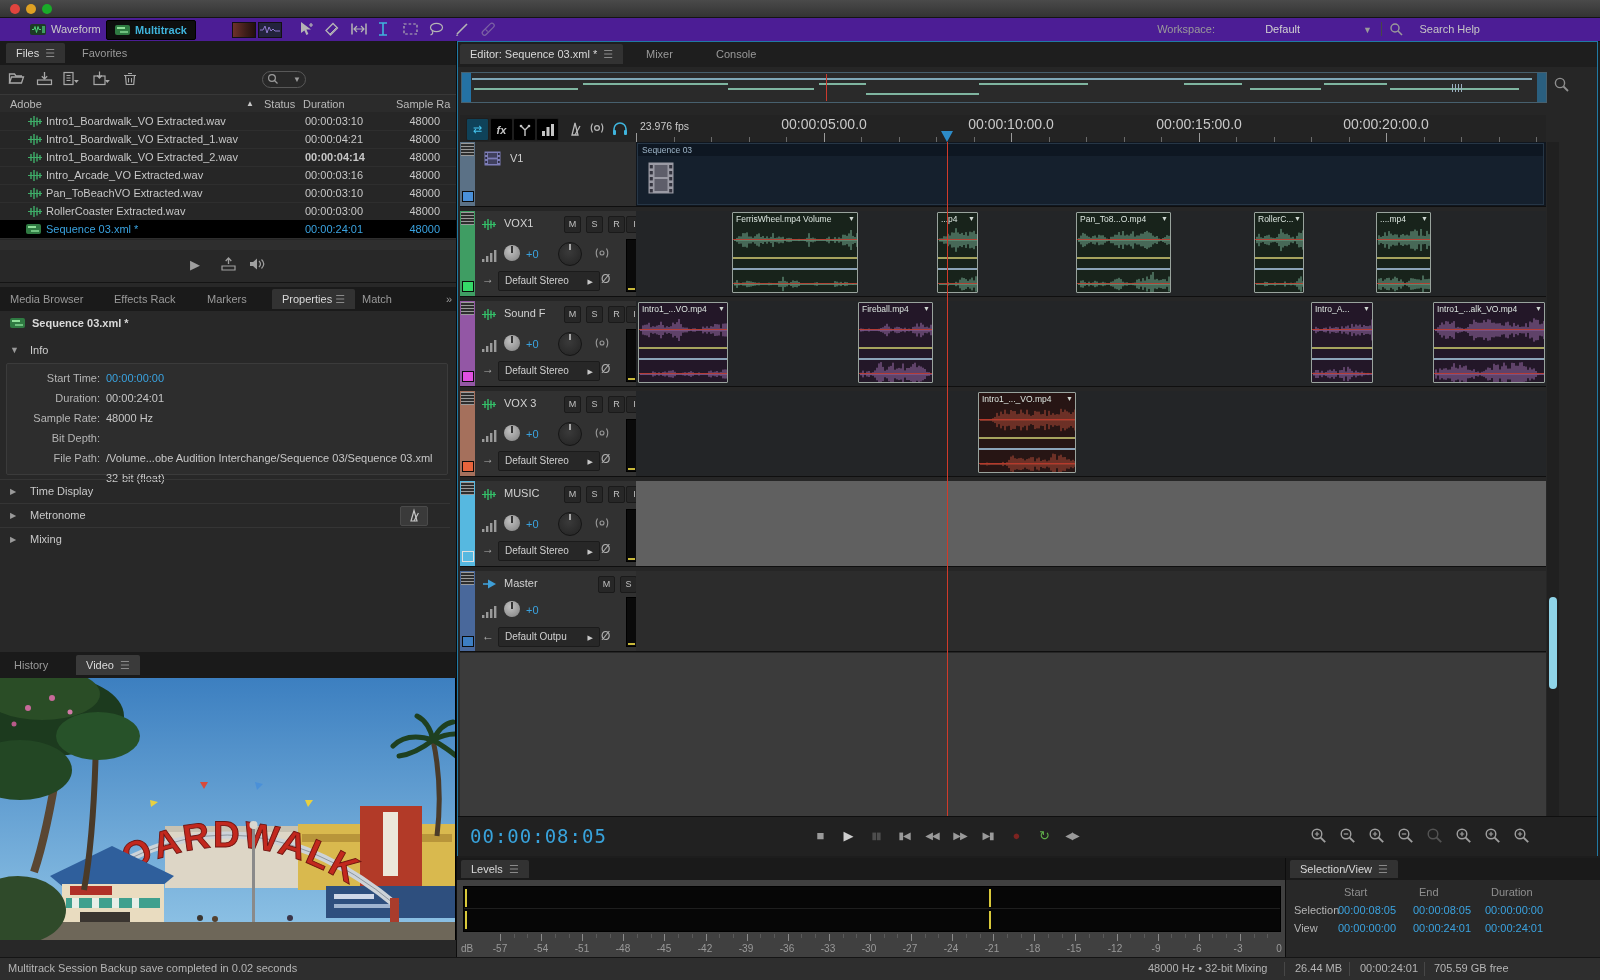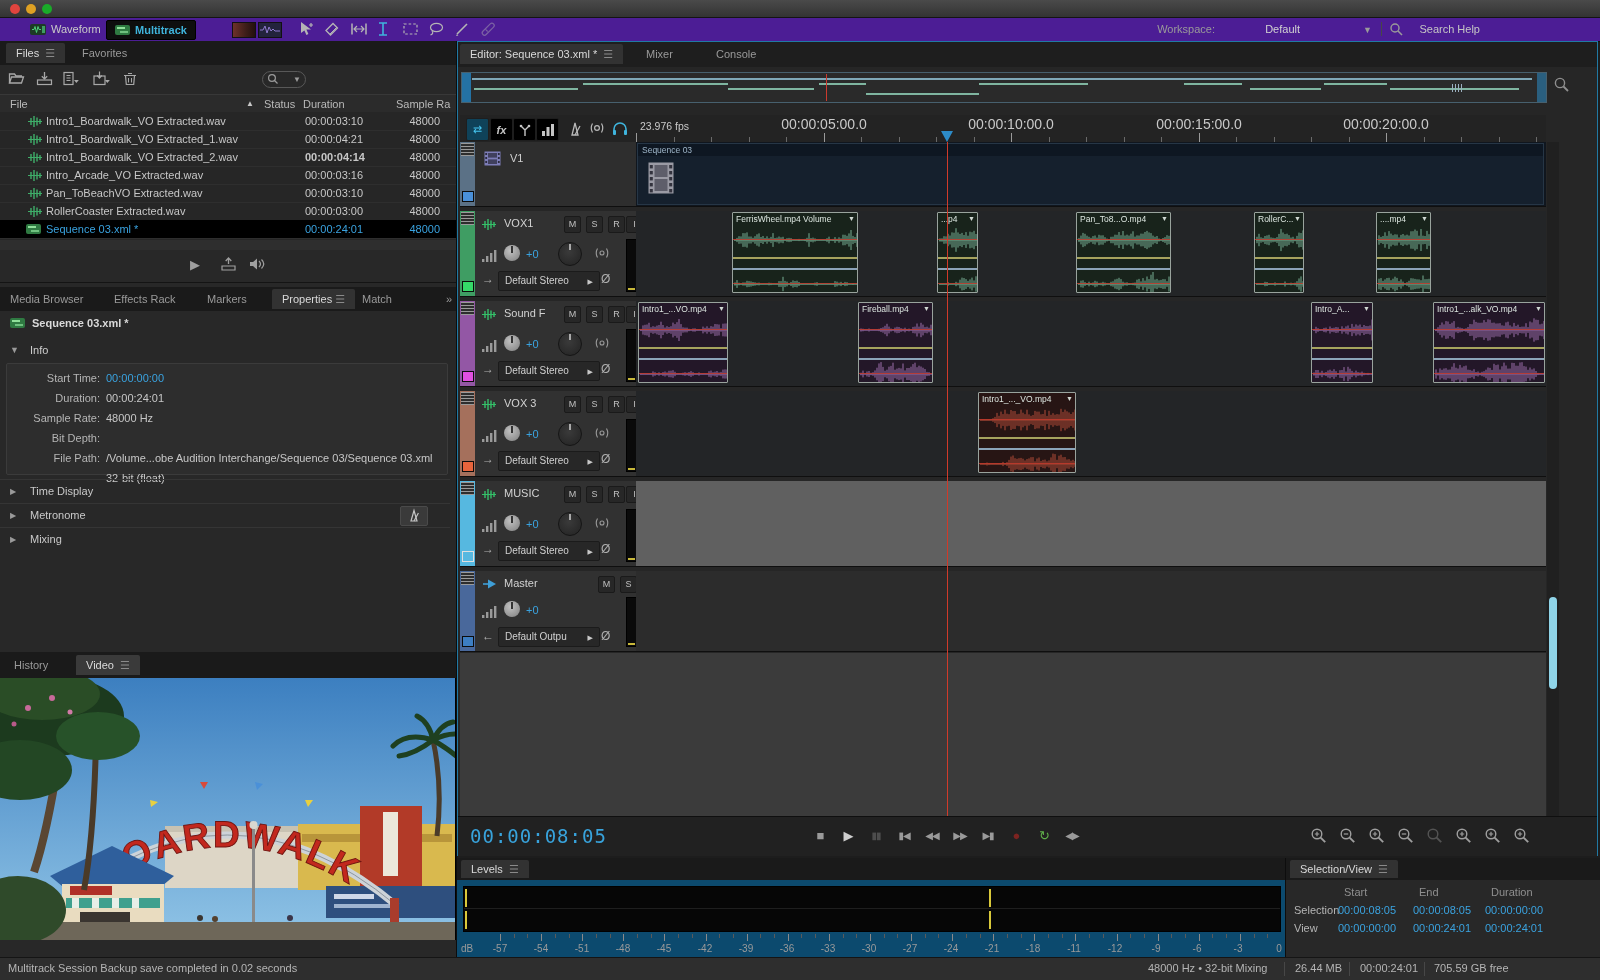--- a/index.html
+++ b/index.html
@@ -199,21 +199,21 @@
       <div class="abs" style="left:262px;top:6px;width:42px;height:15px;border:1px solid #585858;border-radius:9px;">
         <svg width="13" height="13" style="position:absolute;left:4px;top:1px;">
             <circle cx="5" cy="5" r="3.4" stroke="#9a9a9a" fill="none" stroke-width="1.2"></circle>
             <path d="M7.5 7.5l3 3" stroke="#9a9a9a" stroke-width="1.3"></path>
           </svg>
         <span style="position:absolute;right:4px;top:3px;font-size:8px;color:#9a9a9a;">▼</span>
       </div>
     </div>
 
     <div class="colhead" style="left:0;top:53px;width:456px;height:18px;line-height:18px;">
-      <span style="position:absolute;left:10px;">File</span>
+      <span style="position:absolute;left:10px;">Adobe</span>
       <span style="position:absolute;left:246px;font-size:8px;color:#c9c9c9;">▲</span>
       <span style="position:absolute;left:264px;">Status</span>
       <span style="position:absolute;left:303px;">Duration</span>
       <span style="position:absolute;left:396px;">Sample Ra</span>
     </div>
     <div id="file-rows" class="abs" style="left:0;top:71px;width:456px;height:128px;background:#262626;">
         <div class="frow" style="position: absolute; top: 0px; left: 0px;">
           <div style="position: absolute; left: 28px; top: 4px; width: 15px; height: 10px;">
             <svg width="14" height="11">
               <path d="M0 5.5h14" stroke="#3fae6a" stroke-width="1"></path>
@@ -1077,21 +1077,21 @@
             <svg width="20" height="19" opacity="1">
               <circle cx="7" cy="7" r="4.8" stroke="#9f9f9f" fill="none" stroke-width="1.4"></circle>
               <path d="M7 4.8v4.4M4.8 7h4.4" stroke="#9f9f9f" stroke-width="1.2"></path>
               <path d="M10.6 10.6l4.6 4.6" stroke="#9f9f9f" stroke-width="1.9"></path>
             </svg>
           </div>
         </div>
     </div>
   </div>
 
-  <div class="abs" style="left:457px;top:858px;width:828px;height:99px;background:#0c4a6e;border-right:1px solid #0d0d0d;">
+  <div class="abs" style="left:457px;top:858px;width:828px;height:99px;background:#404040;border-right:1px solid #0d0d0d;">
     <div class="tabbar" style="left:0;top:0;width:828px;height:22px;">
       <div class="tab on" style="left:4px;top:2px;height:18px;line-height:18px;">
         <span>Levels</span>&nbsp;&nbsp;<span style="color:#8a8a8a;">☰</span>
       </div>
     </div>
     <div class="abs" style="left:6px;top:28px;width:816px;height:44px;background:#060606;border:1px solid #000;">
       <div class="abs" style="left:0;top:21px;width:816px;height:1px;background:#1e1e1e;"></div>
       <div class="abs" style="left:1px;top:2px;width:2px;height:18px;background:#d8c83a;"></div>
       <div class="abs" style="left:1px;top:24px;width:2px;height:18px;background:#d8c83a;"></div>
       <div class="abs" style="left:525px;top:2px;width:2px;height:18px;background:#d8c83a;"></div>
@@ -1163,21 +1163,21 @@
       <div class="dblab" style="position: absolute; left: 207px; top: 85px;">-45</div>
       <div class="dblab" style="position: absolute; left: 248px; top: 85px;">-42</div>
       <div class="dblab" style="position: absolute; left: 289px; top: 85px;">-39</div>
       <div class="dblab" style="position: absolute; left: 330px; top: 85px;">-36</div>
       <div class="dblab" style="position: absolute; left: 371px; top: 85px;">-33</div>
       <div class="dblab" style="position: absolute; left: 412px; top: 85px;">-30</div>
       <div class="dblab" style="position: absolute; left: 453px; top: 85px;">-27</div>
       <div class="dblab" style="position: absolute; left: 494px; top: 85px;">-24</div>
       <div class="dblab" style="position: absolute; left: 535px; top: 85px;">-21</div>
       <div class="dblab" style="position: absolute; left: 576px; top: 85px;">-18</div>
-      <div class="dblab" style="position: absolute; left: 617px; top: 85px;">-11</div>
+      <div class="dblab" style="position: absolute; left: 617px; top: 85px;">-15</div>
       <div class="dblab" style="position: absolute; left: 658px; top: 85px;">-12</div>
       <div class="dblab" style="position: absolute; left: 699px; top: 85px;">-9</div>
       <div class="dblab" style="position: absolute; left: 740px; top: 85px;">-6</div>
       <div class="dblab" style="position: absolute; left: 781px; top: 85px;">-3</div>
       <div class="dblab" style="position: absolute; left: 822px; top: 85px;">0</div>
     </div>
 
   <div class="abs" style="left:1286px;top:858px;width:314px;height:99px;background:#282828;">
     <div class="tabbar" style="left:0;top:0;width:314px;height:22px;">
       <div class="tab on" style="left:4px;top:2px;height:18px;line-height:18px;">

